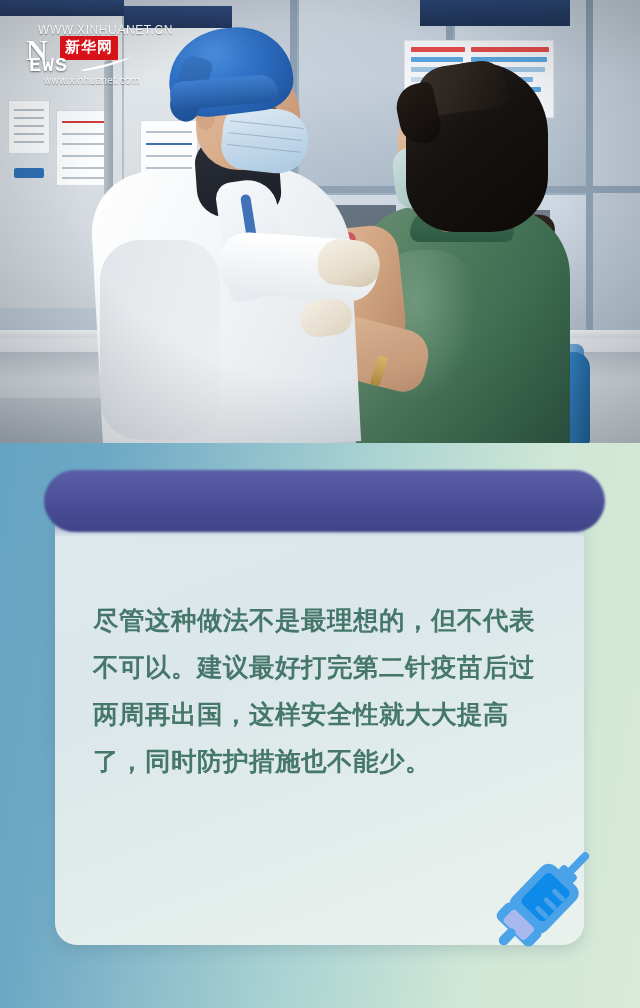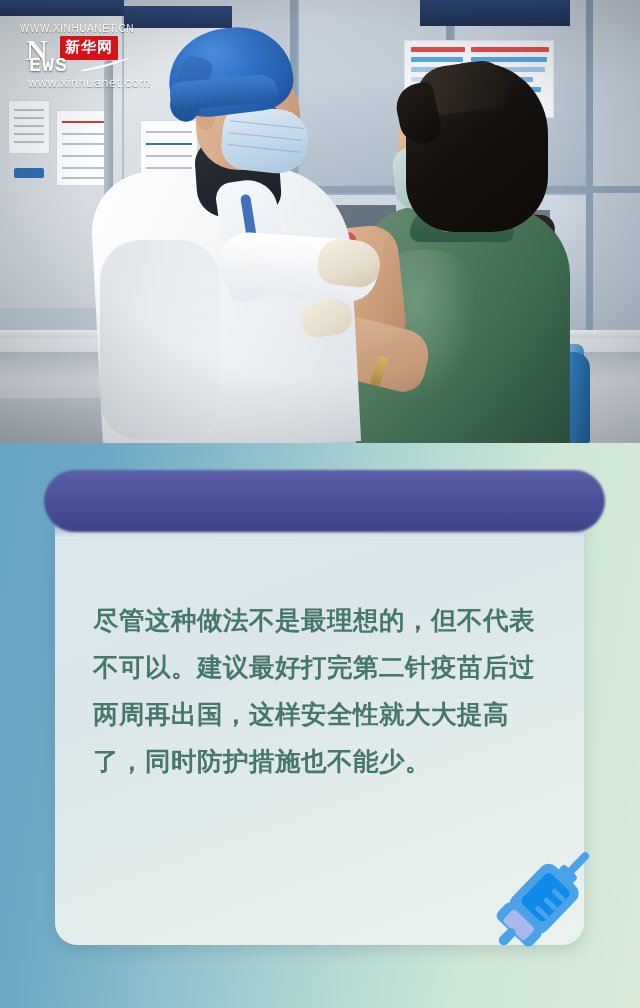--- a/index.html
+++ b/index.html
@@ -391,22 +391,22 @@
     pointer-events: none;
   }
 
   
   .watermark {
     position: absolute; left: 16px; top: 16px;
     width: 126px; height: 68px;
     pointer-events: none;
   }
   .wm-url-top {
-    position: absolute; left: 4px; top: 7px;
-    font-size: 10px; letter-spacing: .6px;
+    position: absolute; left: 22px; top: 7px;
+    font-size: 12px; letter-spacing: .6px;
     color: rgba(255,255,255,.92);
     font-family: "Liberation Sans", sans-serif;
     text-shadow: 0 1px 1px rgba(0,0,0,.4);
     text-align: center;
   }
   .wm-red {
     position: absolute; left: 44px; top: 20px;
     background: #d81118;
     padding: 2px 5px 3px 5px;
     border-radius: 1px;
@@ -428,22 +428,22 @@
     font-size: 20px; font-weight: bold; line-height: 1;
     letter-spacing: 1px;
     color: #ffffff;
     font-family: Liberation Mono, monospace;
     text-shadow: 0 1px 2px rgba(0,0,0,.5);
   }
   .wm-swoosh {
     position: absolute; left: 62px; top: 40px; width: 58px; height: 16px;
   }
   .wm-url-bot {
-    position: absolute; left: 12px; top: 59px;
-    font-size: 13px; letter-spacing: .4px;
+    position: absolute; left: 28px; top: 59px;
+    font-size: 10px; letter-spacing: .4px;
     color: rgba(255,255,255,.9);
     font-family: "Liberation Sans", sans-serif;
     text-shadow: 0 1px 1px rgba(0,0,0,.45);
   }
 
   
   .title-shadow {
     position: absolute;
     left: 44px; top: 470px;
     width: 561px; height: 62px;

